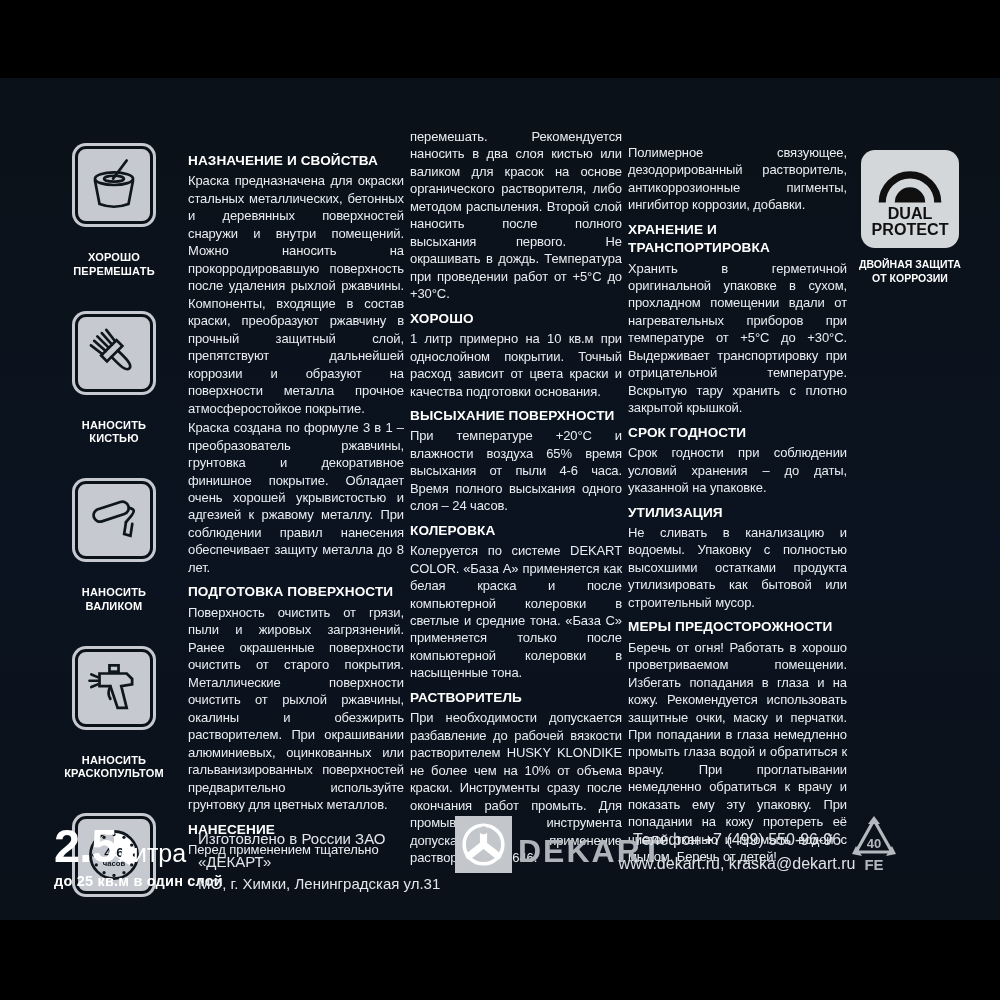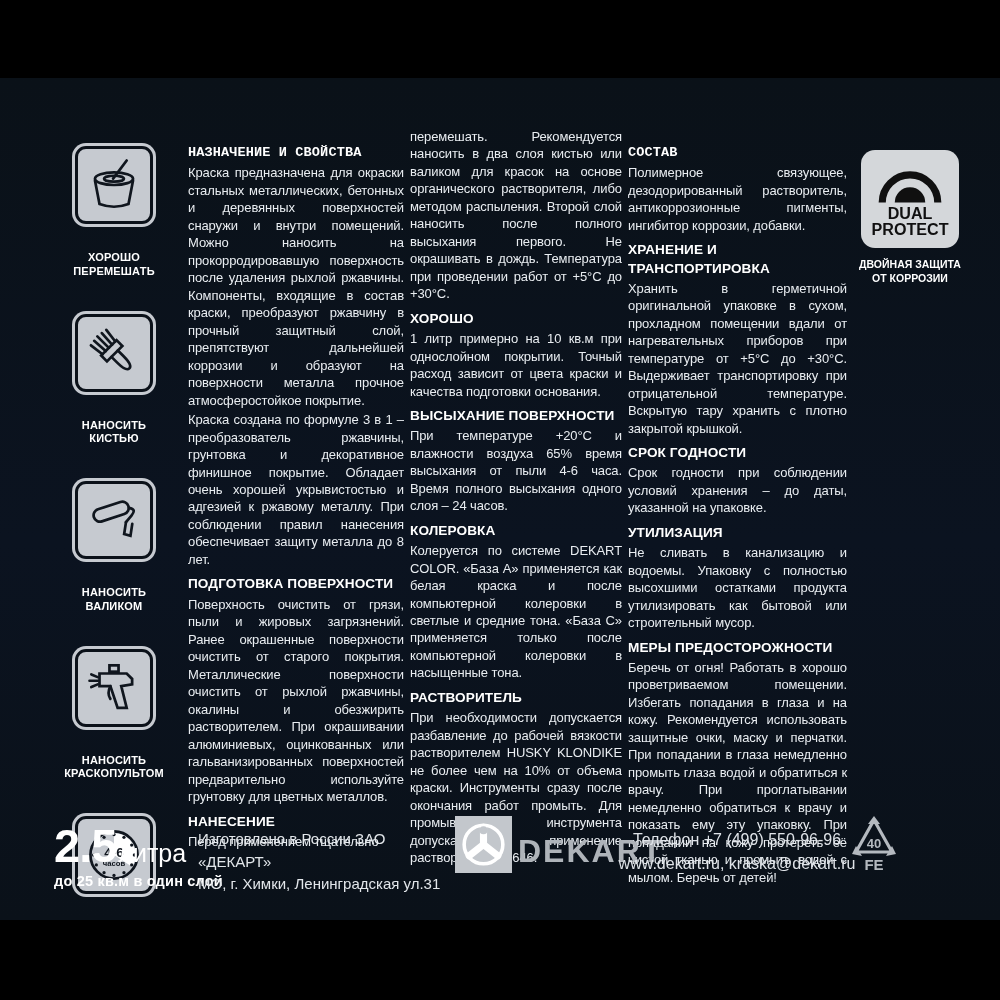--- a/index.html
+++ b/index.html
@@ -27,21 +27,21 @@
   }
   .icon-label{
     color:#fff;font-weight:bold;font-size:11px;line-height:1.25;
     text-align:center;white-space:pre-line;margin-bottom:15px;letter-spacing:.2px;
   }
   
   .col{position:absolute;color:#e9edf1;font-size:13px;line-height:1.345;letter-spacing:-.1px;}
   .col .heading{
     color:#fff;font-size:13.6px;font-weight:bold;margin:7px 0 2px 0;letter-spacing:.1px;
   }
-  .col .heading:first-child{margin-top:0;font-family:Liberation Mono, monospace;}
+  .col .heading:first-child{margin-top:8px;}
   .col .para{margin:0 0 2px 0;text-align:justify;}
   #col-0{left:188px;top:66px;width:216px;}
   #col-1{left:410px;top:50px;width:212px;}
   #col-2{left:628px;top:66px;width:219px;}
   
   .dual-wrap{position:absolute;left:858px;top:72px;width:104px;text-align:center;}
   .dual-badge{
     width:98px;height:98px;background:#d4d7da;border-radius:14px;margin:0 auto;
     display:flex;align-items:center;justify-content:center;
   }
@@ -166,21 +166,20 @@
       <h3 class="heading">ХОРОШО</h3>
       <p class="para">1 литр примерно на 10 кв.м при однослойном покрытии. Точный расход зависит от цвета краски и качества подготовки основания.</p>
       <h3 class="heading">ВЫСЫХАНИЕ ПОВЕРХНОСТИ</h3>
       <p class="para">При температуре +20°С и влажности воздуха 65% время высыхания от пыли 4-6 часа. Время полного высыхания одного слоя – 24 часов.</p>
       <h3 class="heading">КОЛЕРОВКА</h3>
       <p class="para">Колеруется по системе DEKART COLOR. «База А» применяется как белая краска и после компьютерной колеровки в светлые и средние тона. «База С» применяется только после компьютерной колеровки в насыщенные тона.</p>
       <h3 class="heading">РАСТВОРИТЕЛЬ</h3>
       <p class="para">При необходимости допускается разбавление до рабочей вязкости растворителем HUSKY KLONDIKE не более чем на 10% от объема краски. Инструменты сразу после окончания работ промыть. Для промывки инструмента допускается применение растворителя № 646.</p>
     </div>
   <div class="col" id="col-2">
-      <h3 class="heading">СОСТАВ</h3>
       <p class="para">Полимерное связующее, дезодорированный растворитель, антикоррозионные пигменты, ингибитор коррозии, добавки.</p>
       <h3 class="heading">ХРАНЕНИЕ И ТРАНСПОРТИРОВКА</h3>
       <p class="para">Хранить в герметичной оригинальной упаковке в сухом, прохладном помещении вдали от нагревательных приборов при температуре от +5°С до +30°С. Выдерживает транспортировку при отрицательной температуре. Вскрытую тару хранить с плотно закрытой крышкой.</p>
       <h3 class="heading">СРОК ГОДНОСТИ</h3>
       <p class="para">Срок годности при соблюдении условий хранения – до даты, указанной на упаковке.</p>
       <h3 class="heading">УТИЛИЗАЦИЯ</h3>
       <p class="para">Не сливать в канализацию и водоемы. Упаковку с полностью высохшими остатками продукта утилизировать как бытовой или строительный мусор.</p>
       <h3 class="heading">МЕРЫ ПРЕДОСТОРОЖНОСТИ</h3>
       <p class="para">Беречь от огня! Работать в хорошо проветриваемом помещении. Избегать попадания в глаза и на кожу. Рекомендуется использовать защитные очки, маску и перчатки. При попадании в глаза немедленно промыть глаза водой и обратиться к врачу. При проглатывании немедленно обратиться к врачу и показать ему эту упаковку. При попадании на кожу протереть её чистой тканью и промыть водой с мылом. Беречь от детей!</p>
     </div>

